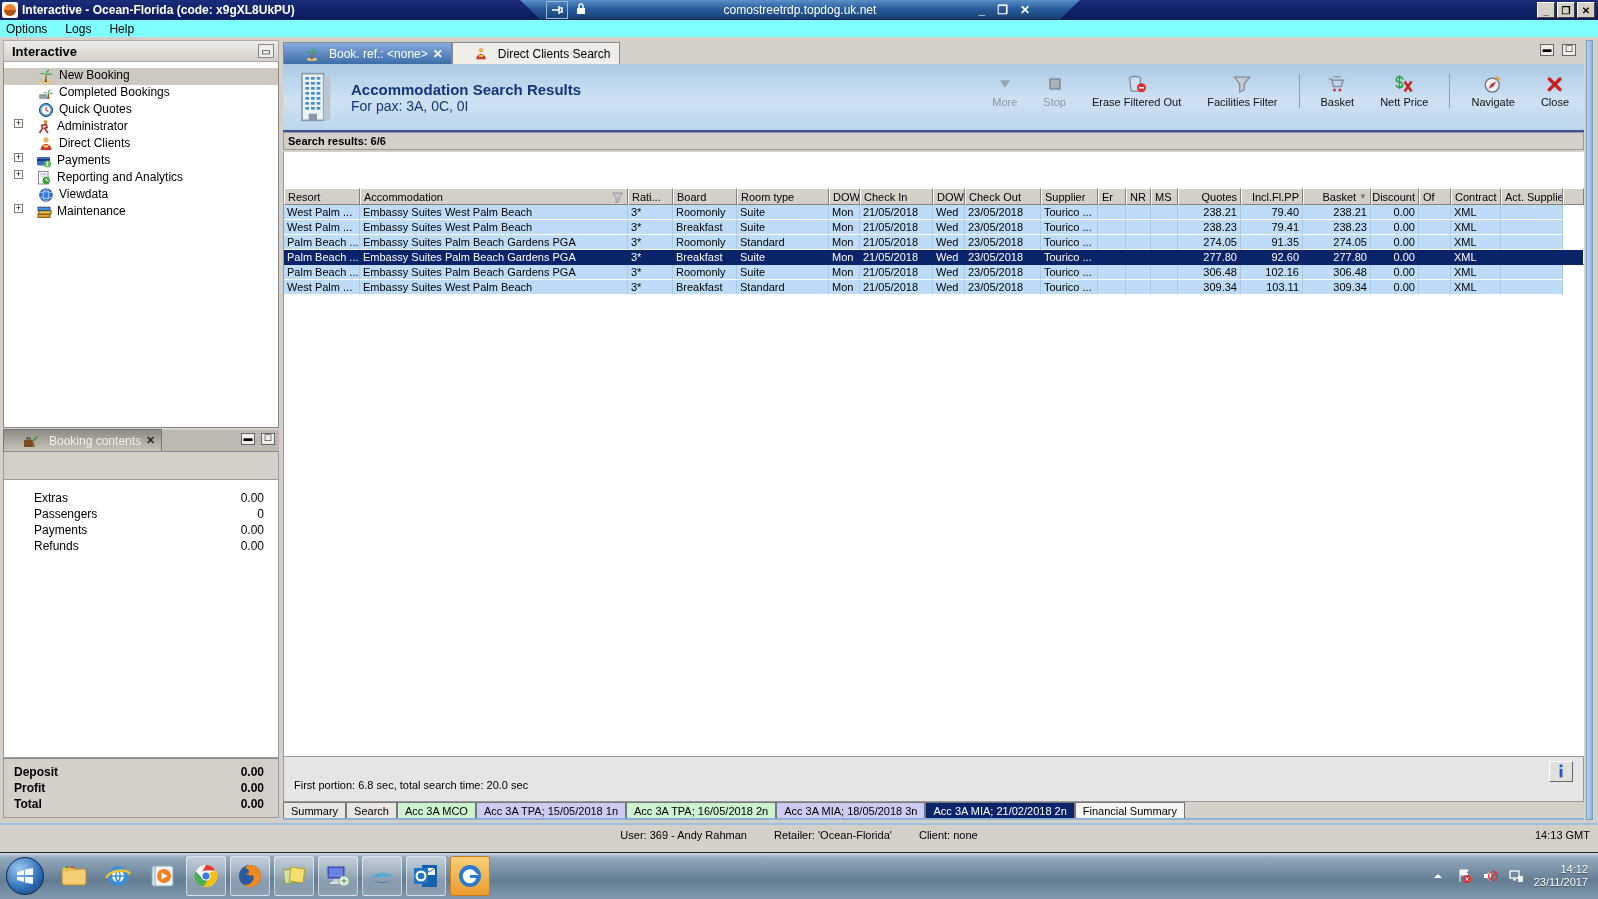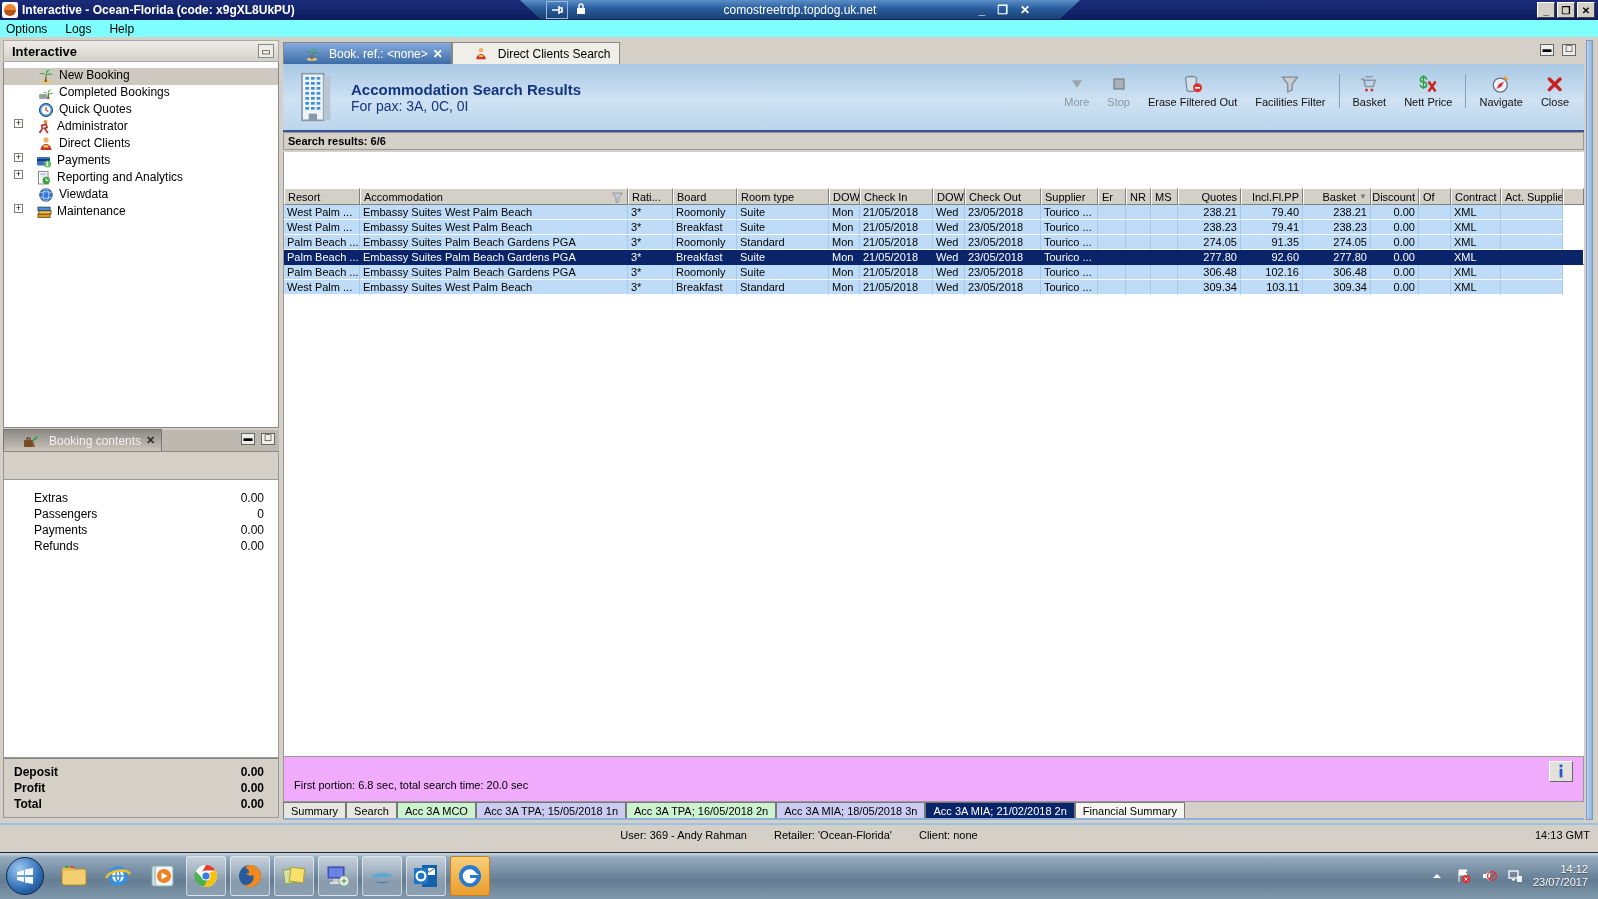--- a/index.html
+++ b/index.html
@@ -70,40 +70,40 @@
     border:1px solid #888; border-bottom:none; }
   .mtab.active { background:linear-gradient(180deg,#86abdd,#3c6ca8); color:#fff; }
   .mtab.active .x { color:#fff; font-weight:bold; }
   .mtab.inactive { background:#f0eee8; color:#000; }
   .m-winbtns { position:absolute; right:8px; top:4px; display:flex; gap:8px; }
   .hdr { height:68px; background:linear-gradient(180deg,#a9c9e5 0%,#cfe2f3 55%,#bcd6ec 100%);
     border-bottom:2px solid #39539b; display:flex; align-items:center; position:relative; }
   .hdr-bld { width:40px; height:50px; margin:0 14px 0 14px; }
   .hdr-t1 { color:#15357f; font-size:15px; font-weight:bold; }
   .hdr-t2 { color:#15357f; font-size:14px; }
-  .hdr-toolbar { position:absolute; right:8px; top:8px; display:flex; align-items:stretch; gap:4px; }
+  .hdr-toolbar { position:absolute; right:8px; top:8px; display:flex; align-items:stretch; gap:12px; }
   .tbtn { display:flex; flex-direction:column; align-items:center; justify-content:flex-end; padding:2px 7px; font-size:11px; color:#111; }
   .tbtn .t-ico { width:20px; height:20px; margin:0 0 2px 0; }
   .tbtn.disabled { color:#8a97a3; }
   .tsep { width:1px; background:#8aa0b8; margin:2px 2px; }
   .results-bar { height:18px; background:#d4d0c8; border:1px solid #999; display:flex; align-items:center;
     font-weight:bold; padding-left:4px; }
   .grid { position:absolute; left:0; top:112px; width:1301px; height:604px; background:#fff; border-left:1px solid #999; }
   .grid-header { display:flex; height:17px;margin-top:36px; }
   .gh-cell { background:#d4d0c8; border:1px solid; border-color:#fff #808080 #808080 #fff;
     padding:1px 3px; white-space:nowrap; overflow:hidden; display:flex; align-items:center; }
   .gh-cell.num { justify-content:flex-end; }
   .gh-funnel { margin-left:auto; width:13px; height:12px; }
   .gh-sort { margin-left:3px; color:#777; font-size:8px; }
   .grid-row { display:flex; height:15px; }
   .g-cell { background:#bedcf7; border-right:1px solid #a8c8e8; border-bottom:1px solid #ffffff;
     padding:0 3px; white-space:nowrap; overflow:hidden; line-height:14px; }
   .g-cell.num { text-align:right; }
   .grid-row.sel .g-cell { background:#0a246a; color:#fff; border-right-color:#0a246a; border-bottom-color:#0a246a; }
-  .status-area { position:absolute; left:0; top:716px; width:1301px; height:46px; background:#f0abfc; border:1px solid #999;padding-left:44px; }
+  .status-area { position:absolute; left:0; top:716px; width:1301px; height:46px; background:#e5e5e5; border:1px solid #999;padding-left:44px; }
   .status-text { position:absolute; left:10px; top:22px; }
   .info-btn { position:absolute; right:10px; top:4px; width:24px; height:21px; background:#e4e1da;
     border:1px solid; border-color:#fff #666 #666 #fff; display:flex; align-items:center; justify-content:center; }
   .bottom-tabs { position:absolute; left:0; top:762px; width:1301px; height:18px; display:flex; align-items:flex-end;
     border-bottom:2px solid #8cb0d8; background:#d4d0c8; }
   .btab { height:16px; display:flex; align-items:center; padding:0 7px; border:1px solid #777; border-bottom:none;
     white-space:nowrap; font-size:11px; background:#e8e6e0; }
   .btab.green { background:#ccf2cf;margin-top:8px; }
   .btab.lav { background:#ccccf2; }
   .btab.sel { background:#0a246a; color:#fff; }
@@ -818,18 +818,18 @@
               <path d="M8 11l6-6" stroke="#e03030" stroke-width="1.4"></path>
             </svg></span>
           <span class="t-ico"><svg viewBox="0 0 16 16">
               <rect x="2" y="3" width="9" height="7" fill="none" stroke="#fff" stroke-width="1.3"></rect>
               <rect x="5" y="11" width="3" height="1.5" fill="#fff"></rect>
               <rect x="10" y="8" width="5" height="6" fill="#fff" opacity=".9"></rect>
             </svg></span>
         </span>
       <div class="clock">
         <div>14:12</div>
-        <div>23/07/2017</div>
+        <div>23/11/2017</div>
       </div>
     </div>
   </div>
 
 </div>
 
 </body></html>

